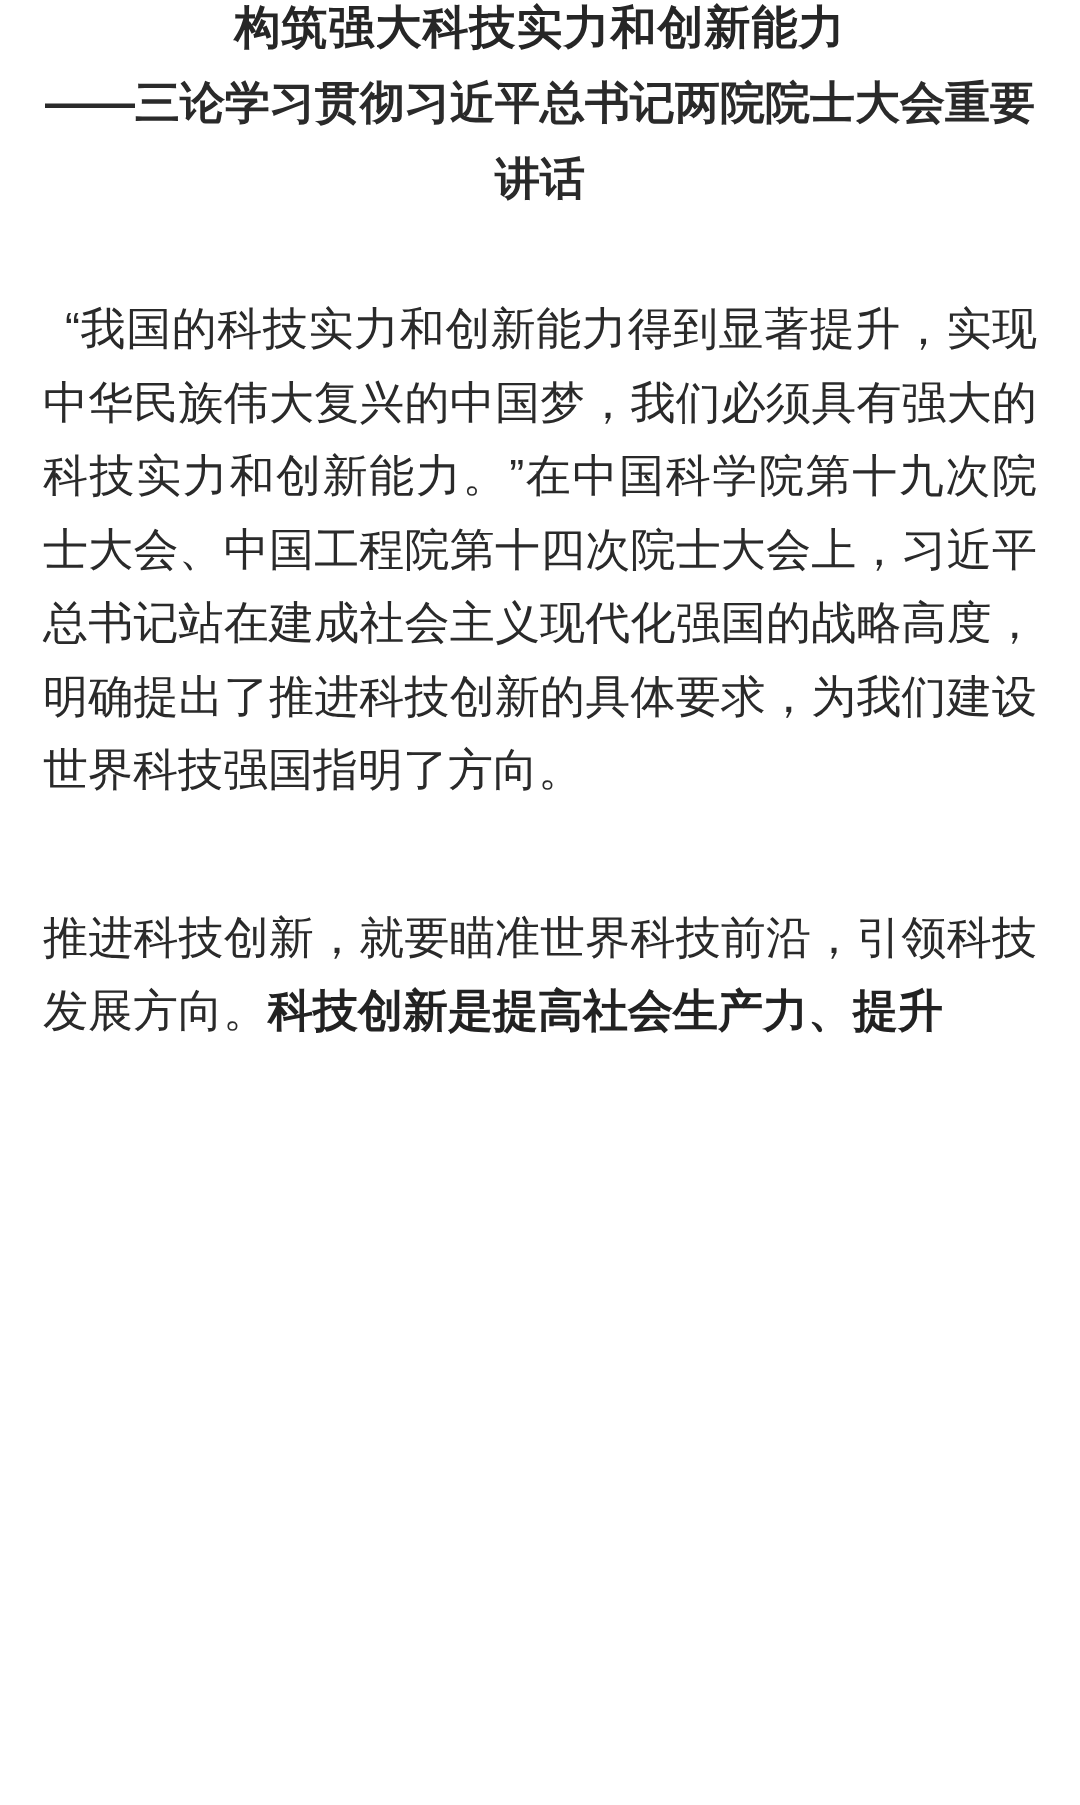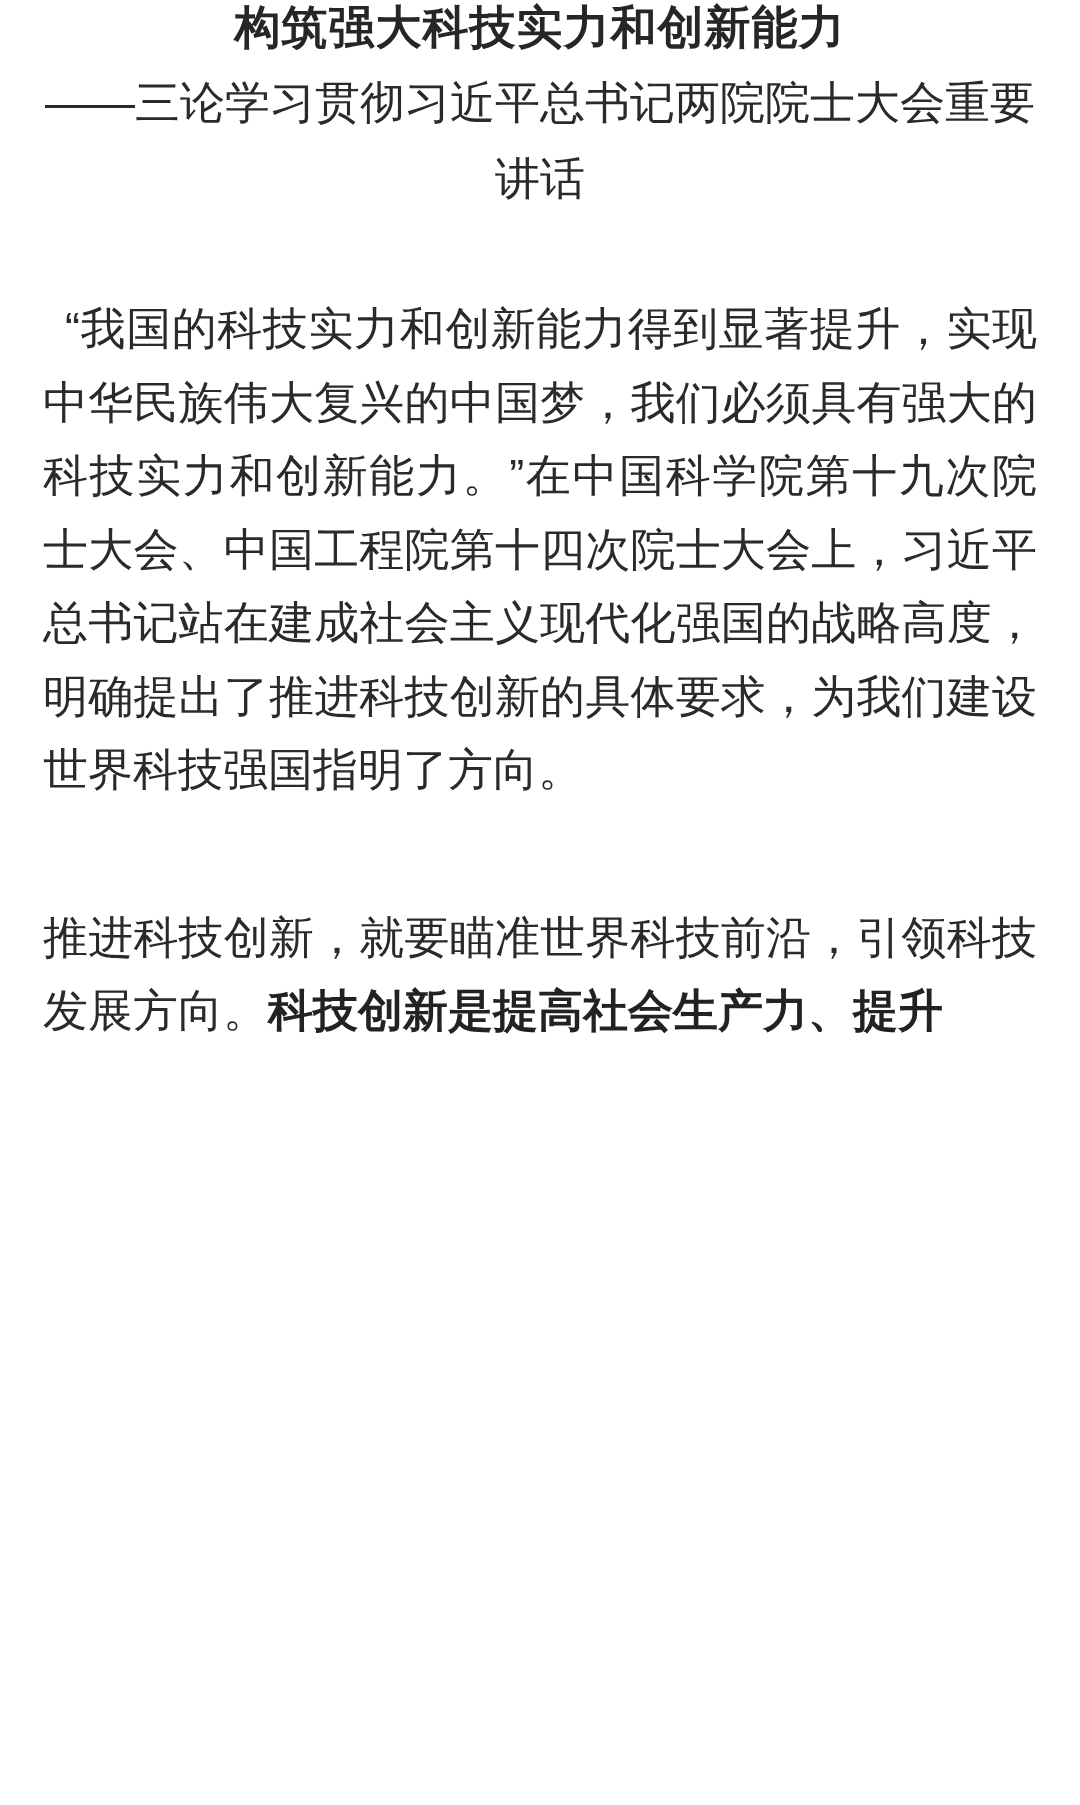--- a/index.html
+++ b/index.html
@@ -24,21 +24,21 @@
     font-size: 46px;
     font-weight: 700;
     line-height: 75px;
     text-align: center;
     color: #262626;
     letter-spacing: 1px;
   }
   .article-subtitle {
     margin: 0;
     font-size: 45px;
-    font-weight: 400;
+    font-weight: 700;
     line-height: 76px;
     text-align: center;
     color: #2a2a2a;
   }
   .article-body p {
     margin: 94px 0 0 0;
     font-size: 45px;
     font-weight: 400;
     line-height: 73.5px;
     text-align: justify;

